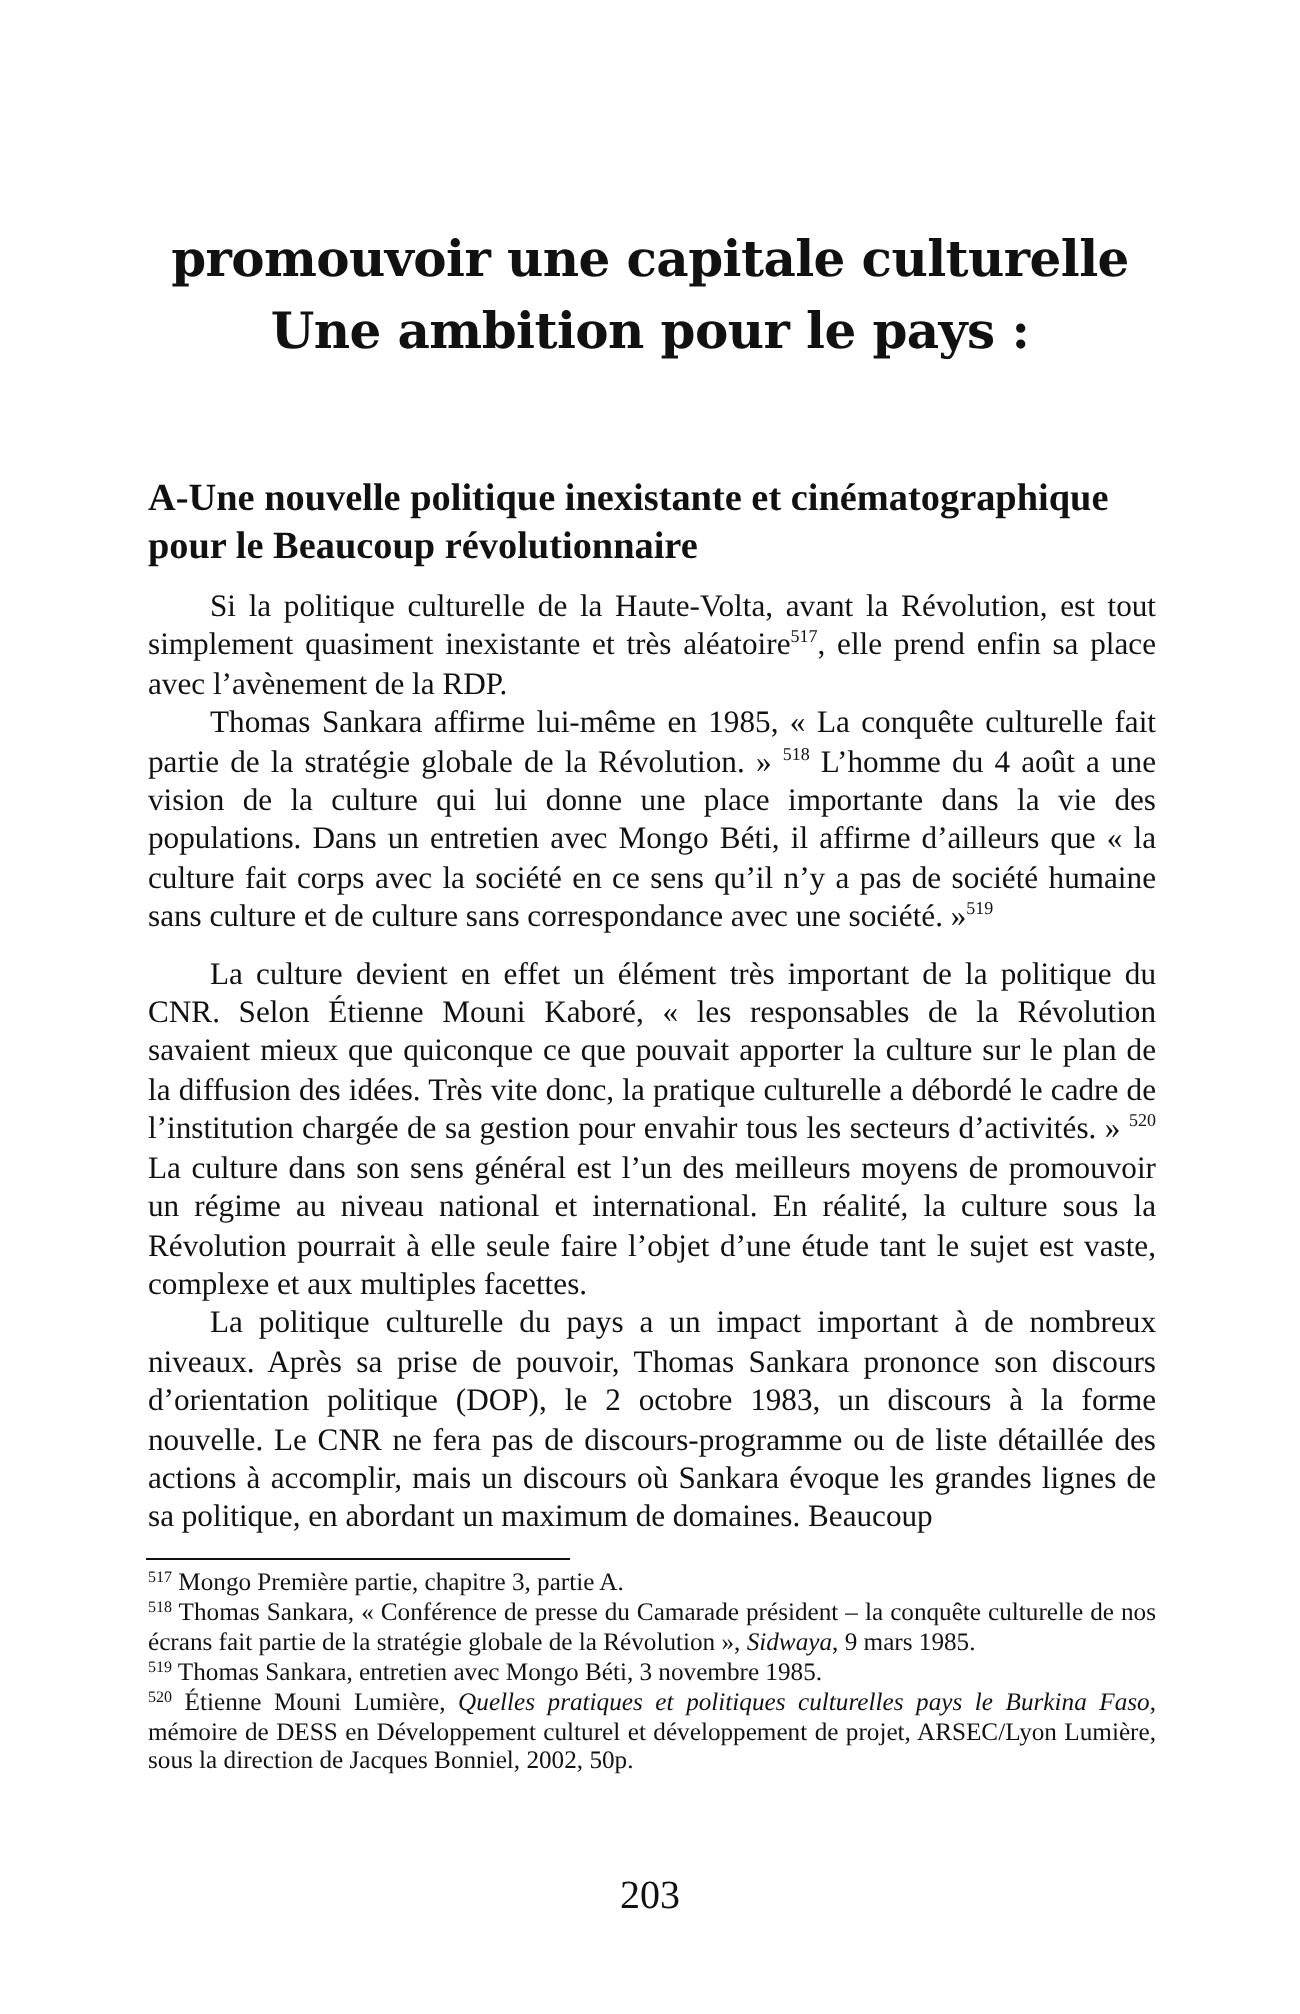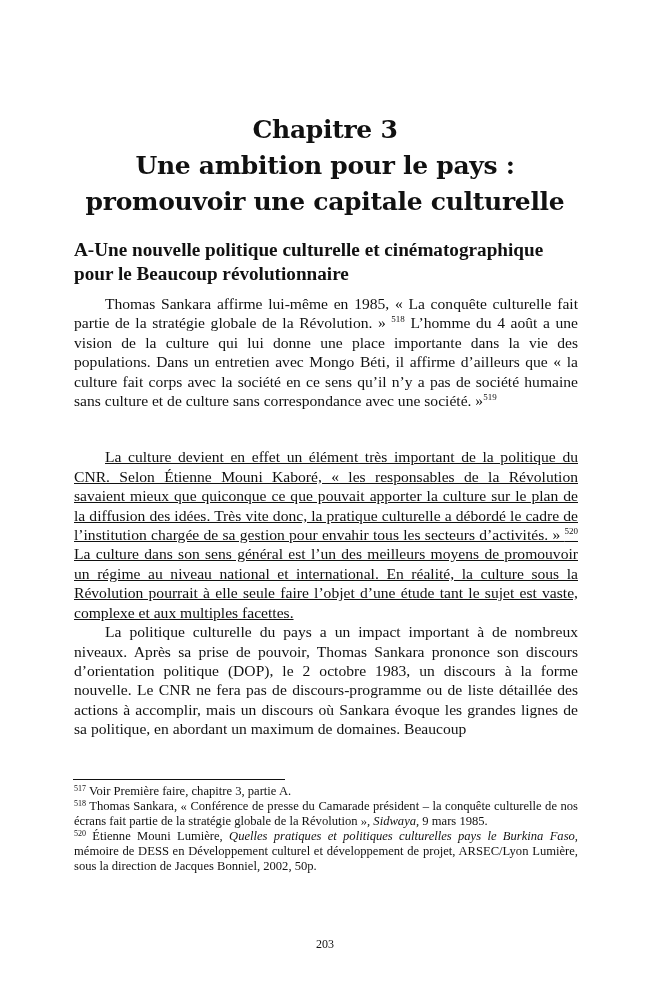--- a/index.html
+++ b/index.html
@@ -55,22 +55,21 @@
       font-size: 15.6px;
       line-height: 19.4px;
       text-align: justify;
       color: #111;
     }
     .body-text p {
       margin: 0;
       text-indent: 31px;
     }
     .body-text p.gap {
-      margin-top: 37px;
-      text-decoration: underline;
+      margin-top: 9px;
     }
     sup {
       font-size: 9px;
       line-height: 0;
       vertical-align: 6px;
     }
     .footnote-rule {
       position: absolute;
       left: 73px;
       top: 779px;
@@ -91,50 +90,51 @@
     }
     .footnotes .fn { margin: 0; }
     .footnotes sup { font-size: 8px; vertical-align: 4px; }
     .page-number {
       position: absolute;
       left: 0;
       width: 650px;
       top: 937px;
       text-align: center;
       font-family: "Liberation Serif", serif;
-      font-size: 12px;
+      font-size: 20px;
       color: #111;
     }
     i { font-style: italic; }
   </style>
 </head>
 <body>
 
 <div class="page">
 
   <div class="chapter-title">
-    <div>Chapitre 3</div>
+    <div>promouvoir une capitale culturelle</div>
     <div>Une ambition pour le pays :</div>
-    <div>promouvoir une capitale culturelle</div>
   </div>
 
   <div class="section-heading">
-    <span>A-Une nouvelle politique culturelle et cinématographique</span><br>
+    <span>A-Une nouvelle politique inexistante et cinématographique</span><br>
     <span>pour le Beaucoup révolutionnaire</span>
   </div>
 
   <div class="body-text">
+    <p><span>Si la politique culturelle de la Haute-Volta, avant la Révolution, est tout simplement quasiment inexistante et très aléatoire</span><sup>517</sup><span>, elle prend enfin sa place avec l’avènement de la RDP.</span></p>
     <p><span>Thomas Sankara affirme lui-même en 1985, « La conquête  culturelle fait partie de la stratégie globale de la Révolution. » </span><sup>518</sup><span>  L’homme du 4 août a une vision de la culture qui lui donne une place importante dans la vie des populations. Dans un entretien avec Mongo Béti, il affirme d’ailleurs que « la culture fait corps avec la société en ce sens qu’il n’y a pas de société humaine sans culture et de culture sans correspondance avec une société. »</span><sup>519</sup></p>
     <p class="gap"><span>La culture devient en effet un élément très important de la politique du CNR. Selon Étienne Mouni Kaboré, « les responsables de la Révolution savaient mieux que quiconque ce que pouvait apporter la culture sur le plan de la diffusion des idées. Très vite donc, la pratique culturelle a débordé le cadre de l’institution chargée de sa gestion pour envahir tous les secteurs d’activités. » </span><sup>520</sup><span> La culture dans son sens général est l’un des meilleurs moyens de promouvoir un régime au niveau national et international. En réalité, la culture sous la Révolution pourrait à elle seule faire l’objet d’une étude tant le sujet est vaste, complexe et aux multiples facettes.</span></p>
     <p>La politique culturelle du pays a un impact important à de nombreux niveaux. Après sa prise de pouvoir, Thomas Sankara prononce son discours d’orientation politique (DOP), le 2 octobre 1983, un discours à la forme nouvelle. Le CNR ne fera pas de discours-programme ou de liste détaillée des actions à accomplir, mais un discours où Sankara évoque les grandes lignes de sa politique, en abordant un maximum de domaines. Beaucoup</p>
   </div>
 
   <div class="footnote-rule"></div>
 
   <div class="footnotes">
-    <p class="fn"><sup>517</sup><span> Voir Première faire, chapitre 3, partie A.</span></p>
+    <p class="fn"><sup>517</sup><span> Mongo Première partie, chapitre 3, partie A.</span></p>
     <p class="fn"><sup>518</sup><span> Thomas Sankara, « Conférence de presse du Camarade président – la conquête culturelle de nos écrans fait partie de la stratégie globale de la Révolution », </span><i>Sidwaya</i><span>, 9 mars 1985.</span></p>
+    <p class="fn"><sup>519</sup><span> Thomas Sankara, entretien avec Mongo Béti, 3 novembre 1985.</span></p>
     <p class="fn"><sup>520</sup><span> Étienne Mouni Lumière, </span><i>Quelles pratiques et politiques culturelles pays le Burkina Faso</i><span>, mémoire de DESS en Développement culturel et développement de projet, ARSEC/Lyon Lumière, sous la direction de Jacques Bonniel, 2002, 50p.</span></p>
   </div>
 
   <div class="page-number">203</div>
 
 </div>
 
 </body></html>

